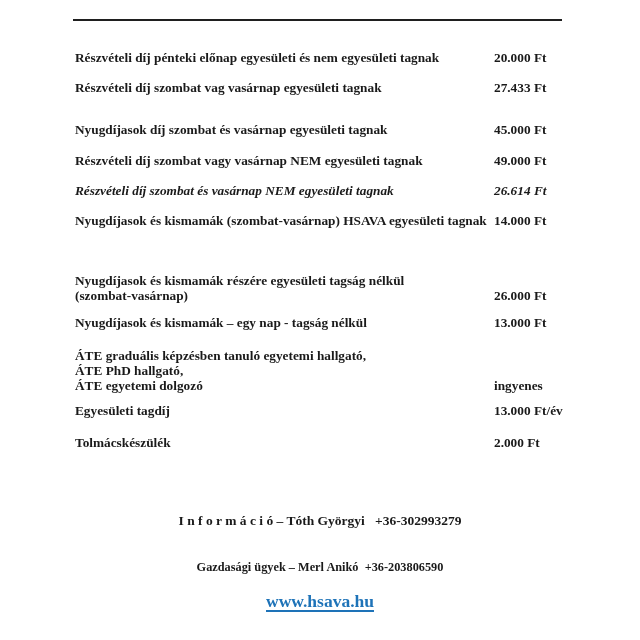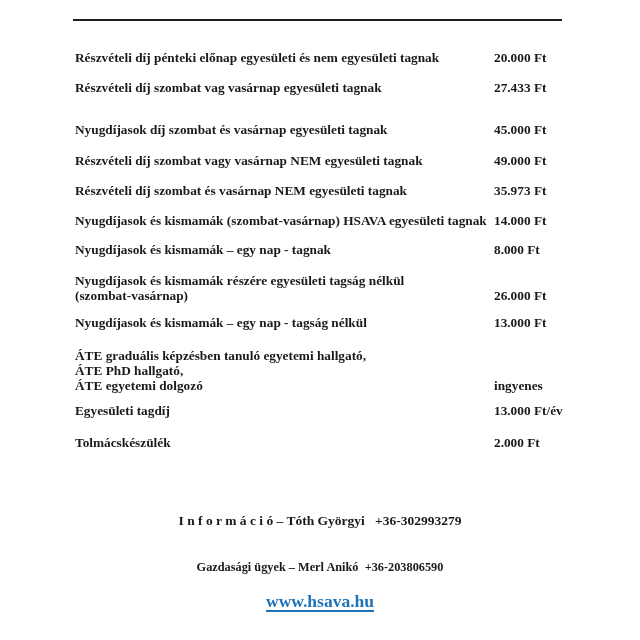--- a/index.html
+++ b/index.html
@@ -26,21 +26,21 @@
   .fee-label { white-space:nowrap; }
   .fee-value {
     position:absolute;
     left:419px; bottom:0;
     white-space:nowrap;
   }
   .r1  { top:50px;  }
   .r2  { top:80px;  }
   .r3  { top:122px; }
   .r4  { top:153px; }
-  .r5  { top:183px; }
+  .r5  { top:183px;font-style:italic; }
   .r6  { top:213px; }
   .r7  { top:242px; }
   .r8  { top:273px; }
   .r9  { top:315px; }
   .r10 { top:348px; }
   .r11 { top:403px; }
   .r12 { top:435px; }
   .footer-line {
     position:absolute;
     left:0; width:640px;
@@ -80,32 +80,28 @@
     <div class="fee-value">45.000 Ft</div>
   </div>
 
   <div class="fee-row r4">
     <div class="fee-label">Részvételi díj szombat vagy vasárnap NEM egyesületi tagnak</div>
     <div class="fee-value">49.000 Ft</div>
   </div>
 
   <div class="fee-row r5">
     <div class="fee-label">Részvételi díj szombat és vasárnap NEM egyesületi tagnak</div>
-    <div class="fee-value">35.973 Ft</div>
+    <div class="fee-value">26.614 Ft</div>
   </div>
 
   <div class="fee-row r6">
     <div class="fee-label">Nyugdíjasok és kismamák (szombat-vasárnap) HSAVA egyesületi tagnak</div>
     <div class="fee-value">14.000 Ft</div>
   </div>
 
-  <div class="fee-row r7">
-    <div class="fee-label">Nyugdíjasok és kismamák – egy nap - tagnak</div>
-    <div class="fee-value">8.000 Ft</div>
-  </div>
 
   <div class="fee-row r8">
     <div class="fee-label">Nyugdíjasok és kismamák részére egyesületi tagság nélkül</div>
     <div class="fee-label">(szombat-vasárnap)</div>
     <div class="fee-value">26.000 Ft</div>
   </div>
 
   <div class="fee-row r9">
     <div class="fee-label">Nyugdíjasok és kismamák – egy nap - tagság nélkül</div>
     <div class="fee-value">13.000 Ft</div>

